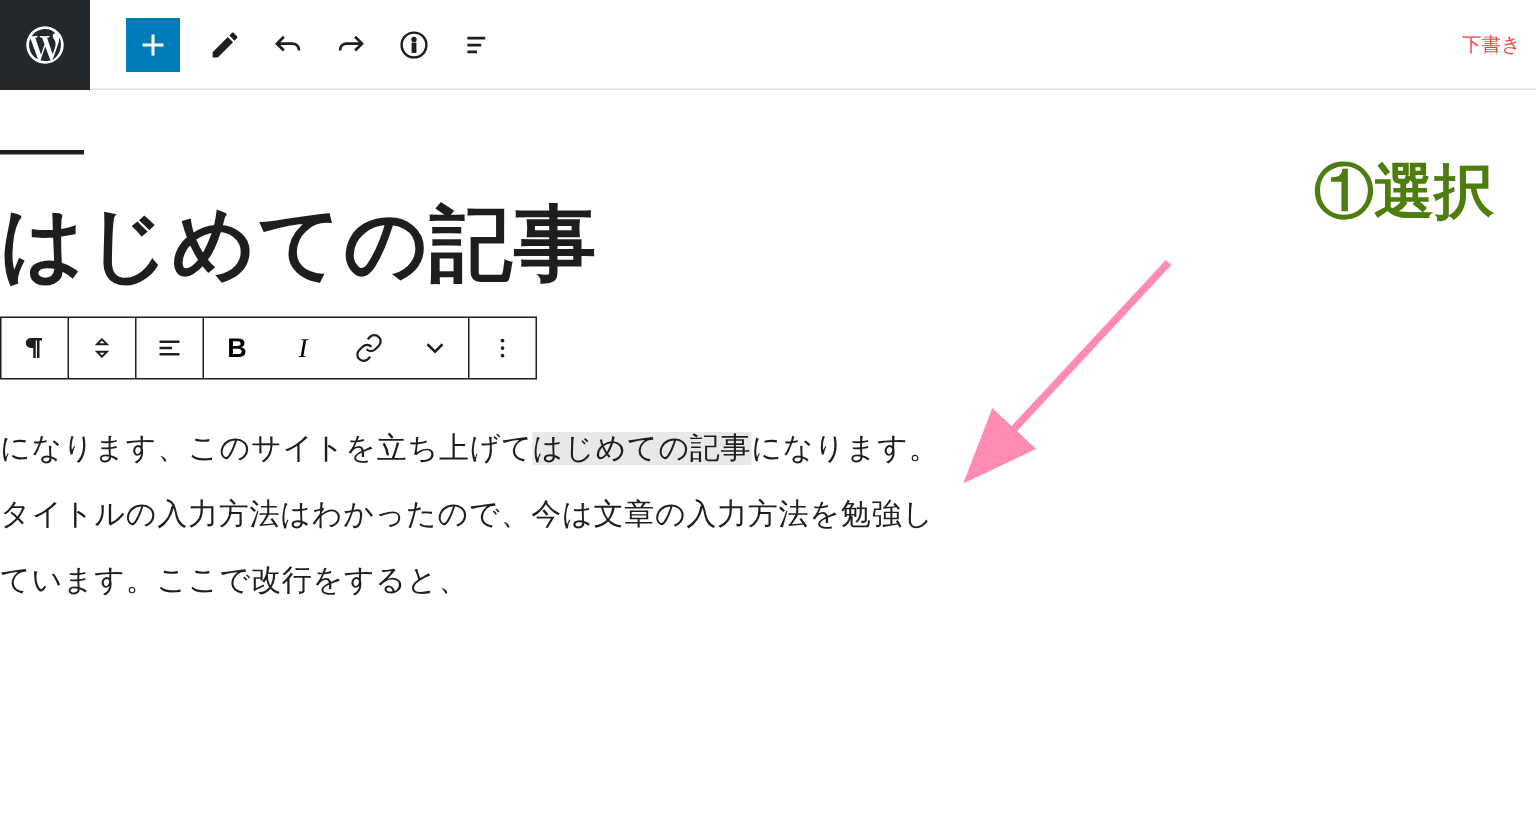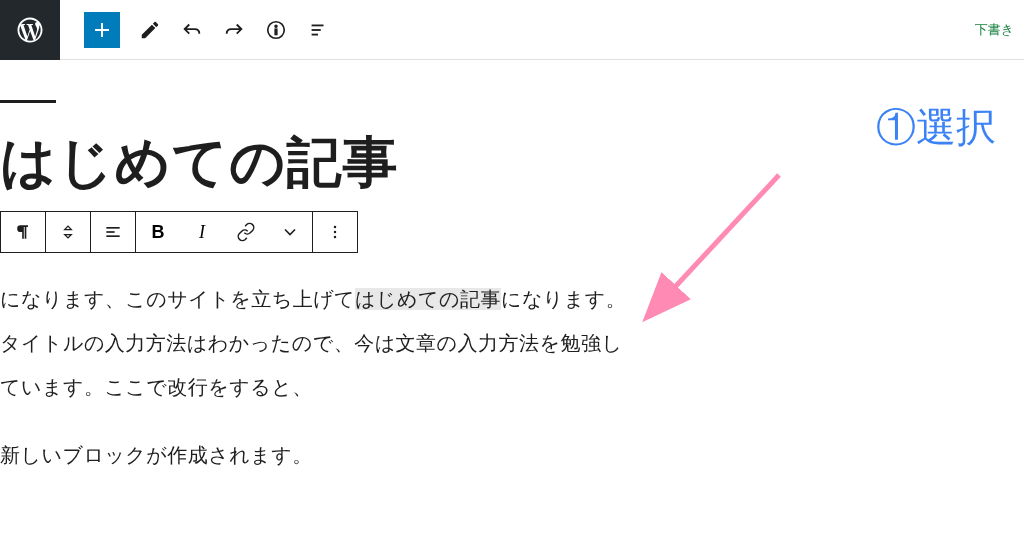--- a/index.html
+++ b/index.html
@@ -51,21 +51,21 @@
       align-items: center;
       justify-content: center;
       cursor: pointer;
       color: #1e1e1e;
     }
     .tool-icon svg { width: 22px; height: 22px; fill: none; stroke: #1e1e1e; stroke-width: 1.5; }
     .tool-icon.filled svg { fill: #1e1e1e; stroke: none; }
     .toolbar-right {
       margin-left: auto;
       padding-right: 10px;
-      color: #15803d;
+      color: #ef4444;
       font-size: 13px;
       cursor: pointer;
     }
     .editor-area {
       padding-top: 40px;
       display: flex;
       justify-content: flex-start;
       position: relative;
     }
     .content {
@@ -116,23 +116,23 @@
       margin-bottom: 24px;
       letter-spacing: 0.5px;
     }
     .highlighted {
       background: #e8e8e8;
     }
     .annotation {
       position: absolute;
       top: 100px;
       right: 28px;
-      color: #3b82f6;
+      color: #4d7c0f;
       font-size: 40px;
-      font-weight: 400;
+      font-weight: 700;
       pointer-events: none;
     }
     .arrow {
       position: absolute;
       top: 165px;
       right: 235px;
       pointer-events: none;
     }
   </style>
 </head>
@@ -232,21 +232,20 @@
               <circle cx="12" cy="6" r="1.5" fill="#1e1e1e"></circle>
               <circle cx="12" cy="12" r="1.5" fill="#1e1e1e"></circle>
               <circle cx="12" cy="18" r="1.5" fill="#1e1e1e"></circle>
             </svg>
         </div>
       </div>
     </div>
 
     <p class="paragraph"><span>になります、このサイトを立ち上げて</span><span class="highlighted">はじめての記事</span><span>になります。タイトルの入力方法はわかったので、今は文章の入力方法を勉強しています。ここで改行をすると、</span></p>
 
-    <p class="paragraph">新しいブロックが作成されます。</p>
   </div>
 </div>
 
 <div class="annotation">①選択</div>
 <svg class="arrow" width="160" height="170">
   <defs>
     <marker id="arrowhead" markerWidth="10" markerHeight="8" refX="8" refY="4" orient="auto">
       <polygon points="0 0, 10 4, 0 8" fill="#ff8ab4"></polygon>
     </marker>
   </defs>

